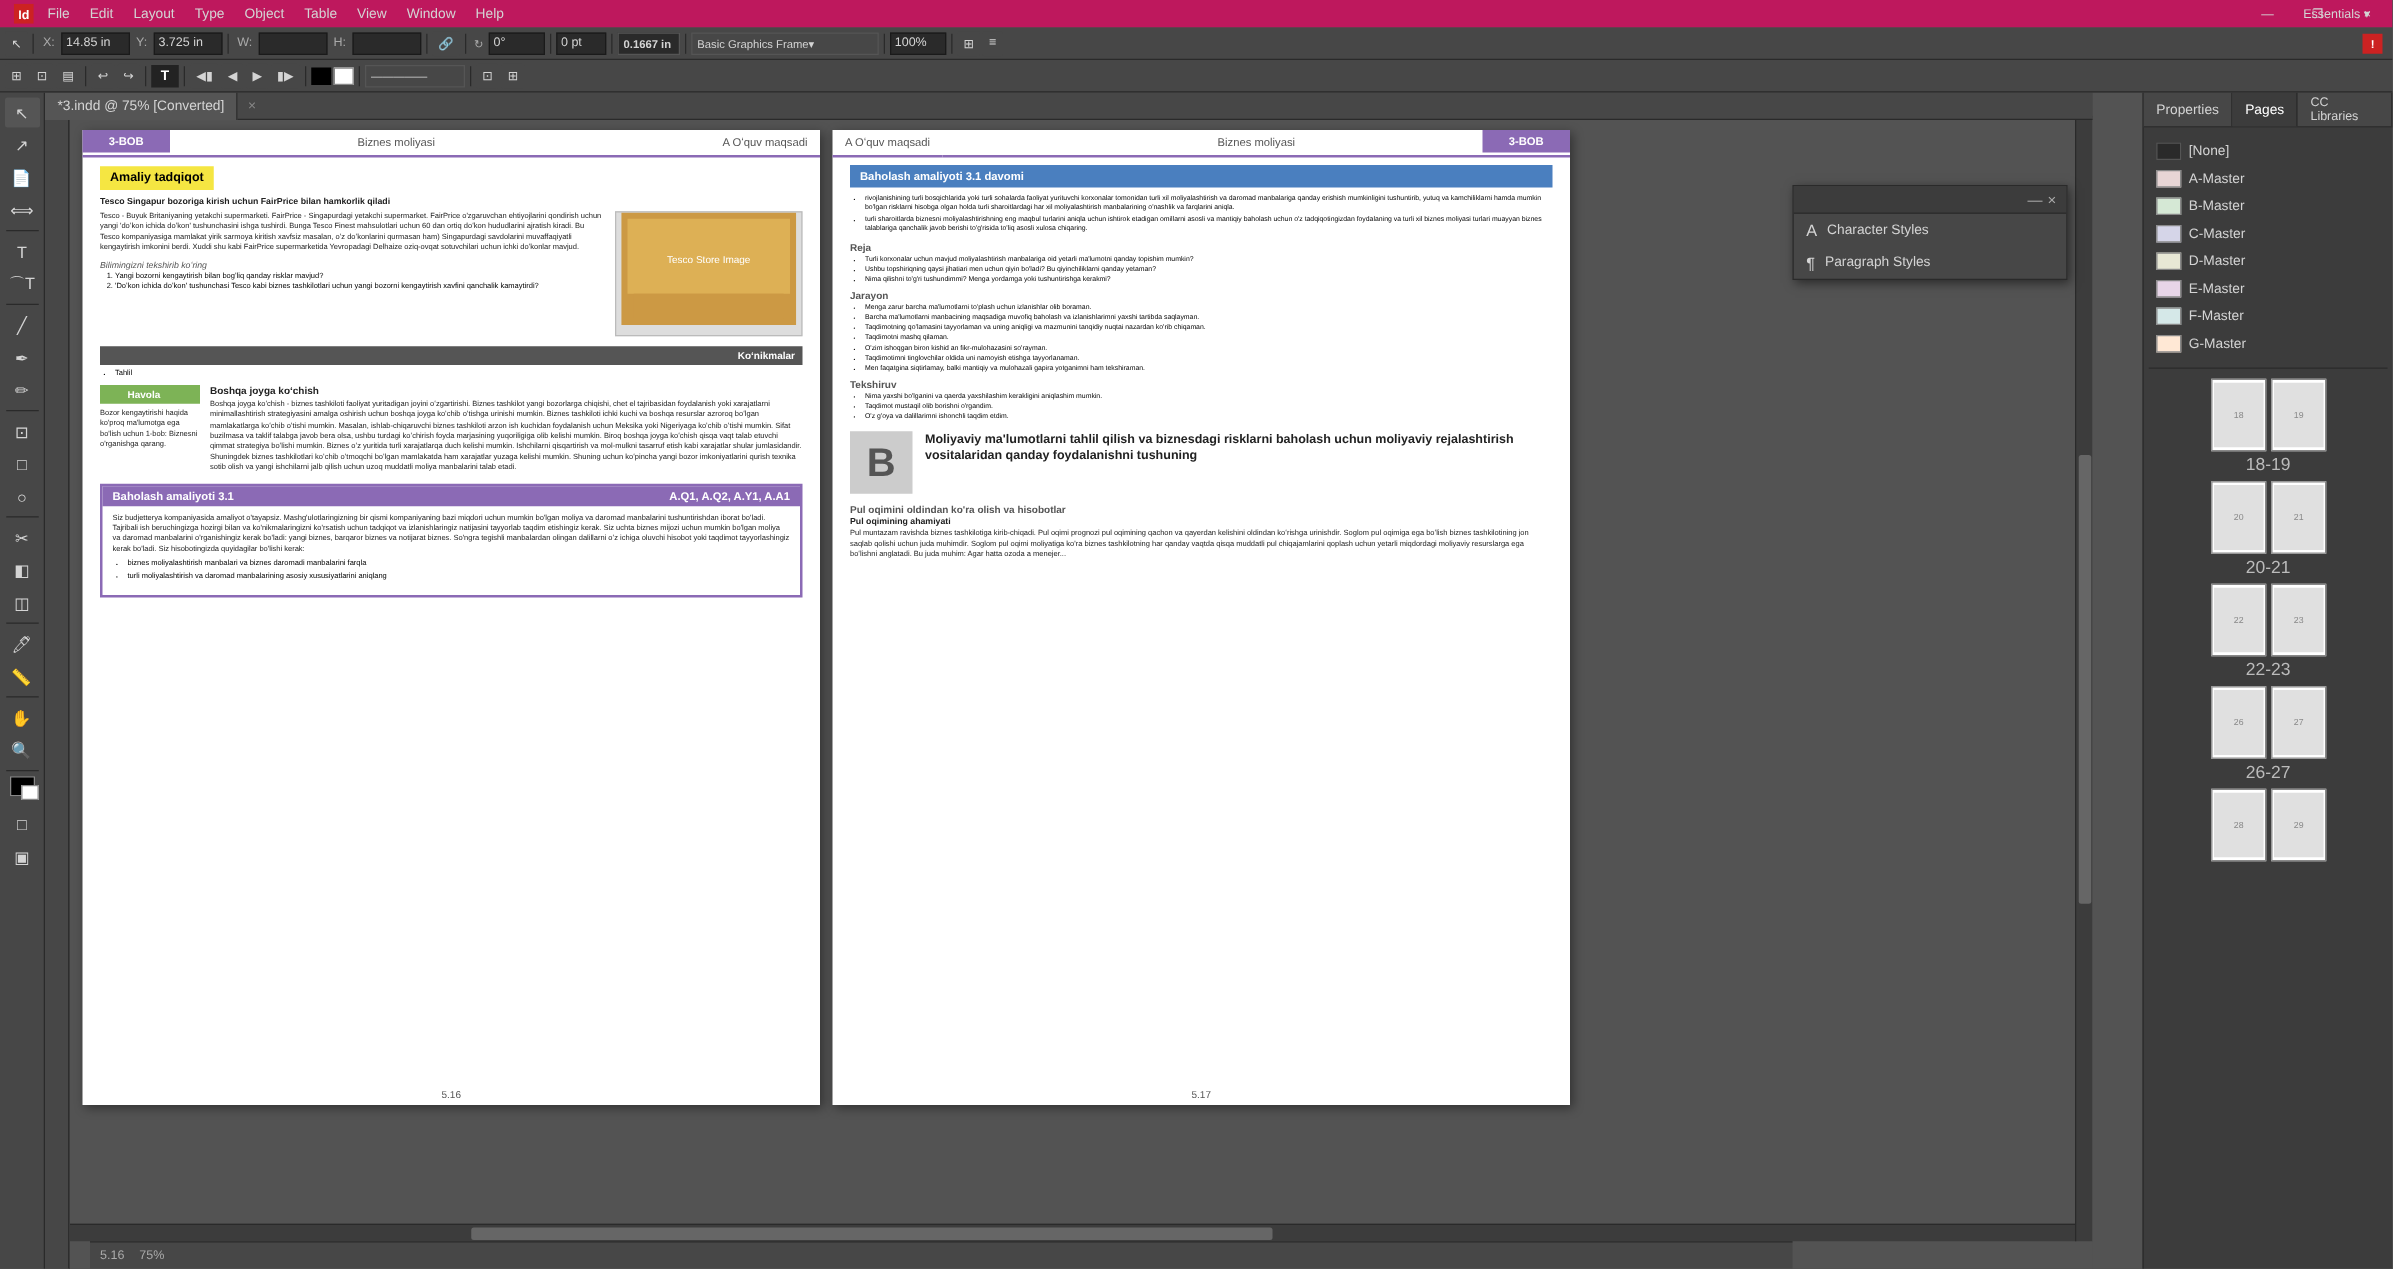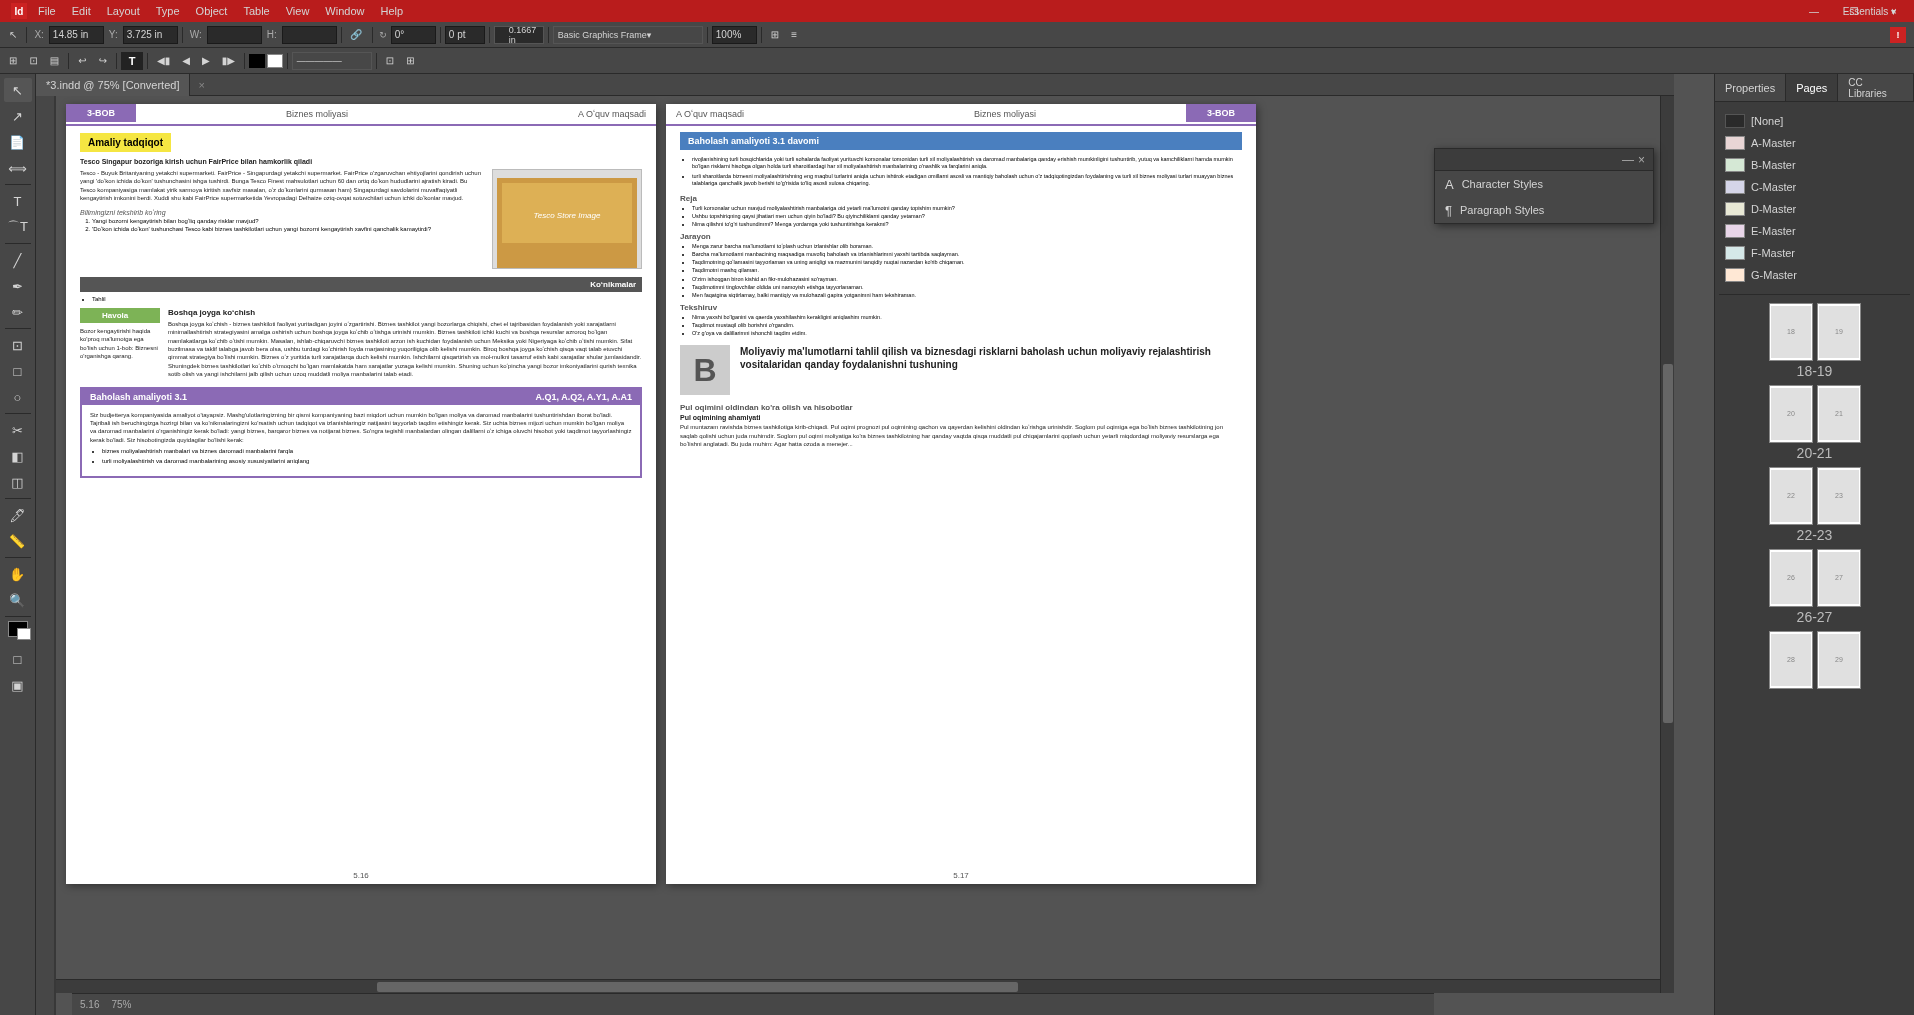--- a/index.html
+++ b/index.html
@@ -1,21 +1,21 @@
 <!DOCTYPE html>
 <html><head>
   <meta charset="utf-8">
   <style>
     * { box-sizing: border-box; margin: 0; padding: 0; }
     body { font-family: 'Arial', sans-serif; background: #535353; overflow: hidden; width: 1914px; height: 1015px; position: relative; }
 
     
     #menu-bar {
       position: absolute; top: 0; left: 0; width: 100%; height: 22px;
-      background: #b91c1c; display: flex; align-items: center; padding: 0 8px;
+      background: #be185d; display: flex; align-items: center; padding: 0 8px;
       z-index: 100;
     }
     #menu-bar .menu-item {
       color: #d4d4d4; font-size: 11px; padding: 0 8px; cursor: pointer; height: 22px; display: flex; align-items: center;
     }
     #app-icon { width: 22px; height: 22px; display: flex; align-items: center; justify-content: center; }
 
     
     #toolbar {
       position: absolute; top: 22px; left: 0; width: 100%; height: 26px;
@@ -172,22 +172,22 @@
     .asosiy-box {
       background: #e8d5e8; padding: 8px; font-size: 7px; line-height: 1.4;
     }
     .asosiy-title { font-weight: bold; font-size: 9px; color: #222; margin-bottom: 4px; }
 
     .ko-nikmalar { background: #555; color: white; padding: 3px 6px; font-size: 8px; font-weight: bold; margin-bottom: 4px; text-align: right; }
     .havola { background: #7db356; color: white; padding: 3px 22px; font-size: 8px; font-weight: bold; margin-bottom: 4px; }
 
     .image-placeholder {
       background: #ddd; border: 1px solid #bbb;
-      display: flex; align-items: flex-end; justify-content: center;
-      font-size: 7px; color: #888; font-style: italic;
+      display: flex; align-items: flex-start; justify-content: center;
+      font-size: 7px; color: #888;
     }
 
     .bullet-list { padding-left: 12px; }
     .bullet-list li { font-size: 6px; margin-bottom: 2px; line-height: 1.3; }
 
     
     #status-bar {
       position: absolute; bottom: 0; left: 36px; right: 240px; height: 22px;
       background: #474747; border-top: 1px solid #2a2a2a;
       display: flex; align-items: center; padding: 0 8px; font-size: 10px; color: #aaa;
@@ -269,21 +269,21 @@
   <div style="color:#aaa;font-size:10px;padding:0 3px;">H:</div>
   <input class="tb-input" style="width: 55px;">
   <div class="tb-sep"></div>
   <div class="tb-item">🔗</div>
   <div class="tb-sep"></div>
   <div style="color:#aaa;font-size:9px;padding:0 2px;">↻</div>
   <input class="tb-input" style="width: 45px;" value="0°">
   <div class="tb-sep"></div>
   <input class="tb-input" style="width: 40px;" value="0 pt">
   <div class="tb-sep"></div>
-  <div style="background:#2a2a2a;border:1px solid #555;width:50px;height:18px;display:flex;align-items:center;padding:0 14px;">
+  <div style="background:#2a2a2a;border:1px solid #555;width:50px;height:18px;display:flex;align-items:center;padding:0 4px;font-weight:bold;">
     <span style="color:#d4d4d4;font-size:9px;">0.1667 in</span>
   </div>
   <div class="tb-sep"></div>
   <div style="background:#474747;border:1px solid #555;width:150px;height:18px;display:flex;align-items:center;padding:0 4px;font-size:9px;color:#d4d4d4;">Basic Graphics Frame▾</div>
   <div class="tb-sep"></div>
   <input class="tb-input" style="width: 45px;" value="100%">
   <div class="tb-sep"></div>
   <div class="tb-item">⊞</div>
   <div class="tb-item">≡</div>
   <div style="flex:1"></div>

